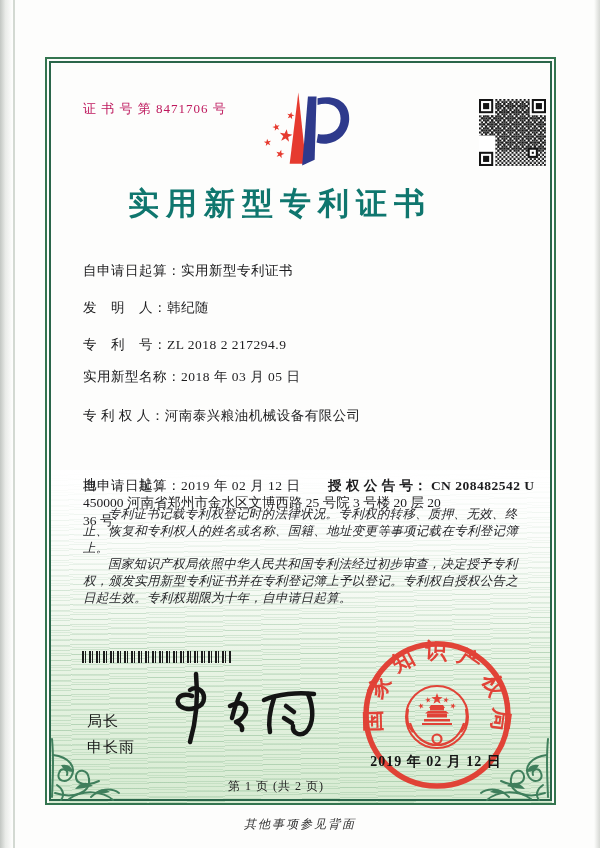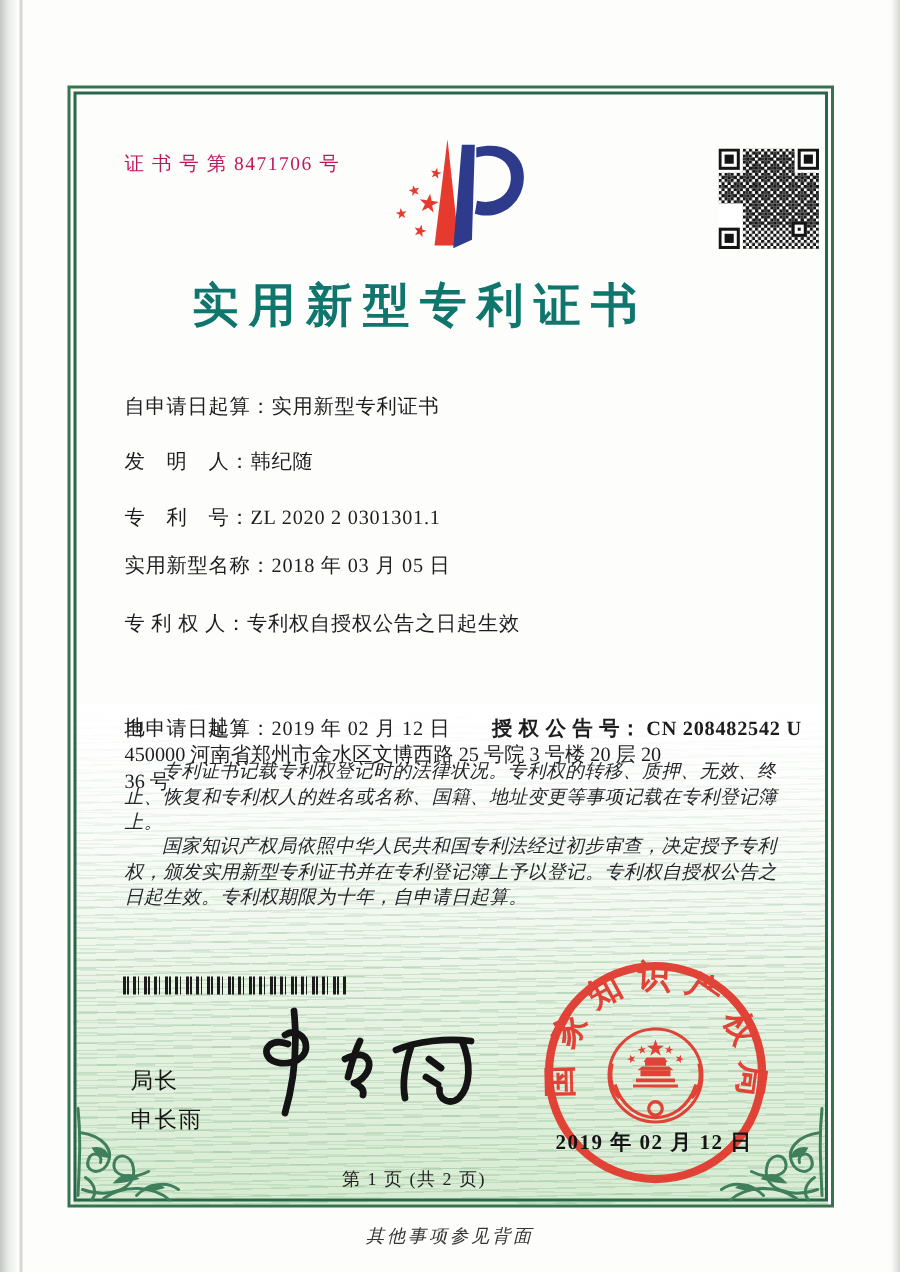--- a/index.html
+++ b/index.html
@@ -165,27 +165,27 @@
 
 <div class="title">实用新型专利证书</div>
 
 <div class="field-row" style="top:262px">
   <span class="field-label">自申请日起算：</span><span class="field-value">实用新型专利证书</span>
 </div>
 <div class="field-row" style="top:299px">
   <span class="field-label">发　明　人：</span><span class="field-value">韩纪随</span>
 </div>
 <div class="field-row" style="top:336px">
-  <span class="field-label">专　利　号：</span><span class="field-value">ZL 2020 2 0301301.1</span>
+  <span class="field-label">专　利　号：</span><span class="field-value">ZL 2018 2 217294.9</span>
 </div>
 <div class="field-row" style="top:368px">
   <span class="field-label">实用新型名称：</span><span class="field-value">2018 年 03 月 05 日</span>
 </div>
 <div class="field-row" style="top:407px">
-  <span class="field-label">专 利 权 人：</span><span class="field-value">专利权自授权公告之日起生效</span>
+  <span class="field-label">专 利 权 人：</span><span class="field-value">河南泰兴粮油机械设备有限公司</span>
 </div>
 <div class="field-row addr-wrap" style="top:441px">
   <span class="field-label">地　　　址：</span><span class="addr-lines"><span>450000 河南省郑州市金水区文博西路 25 号院 3 号楼 20 层 20</span><br><span>36 号</span></span>
 </div>
 <div class="field-row" style="top:477px">
   <span class="field-label">自申请日起算：</span><span class="field-value">2019 年 02 月 12 日</span>
   <span class="grant-no">
     <span class="field-label" style="min-width:0">授 权 公 告 号：</span> <span class="field-value">CN 208482542 U</span>
   </span>
 </div>

